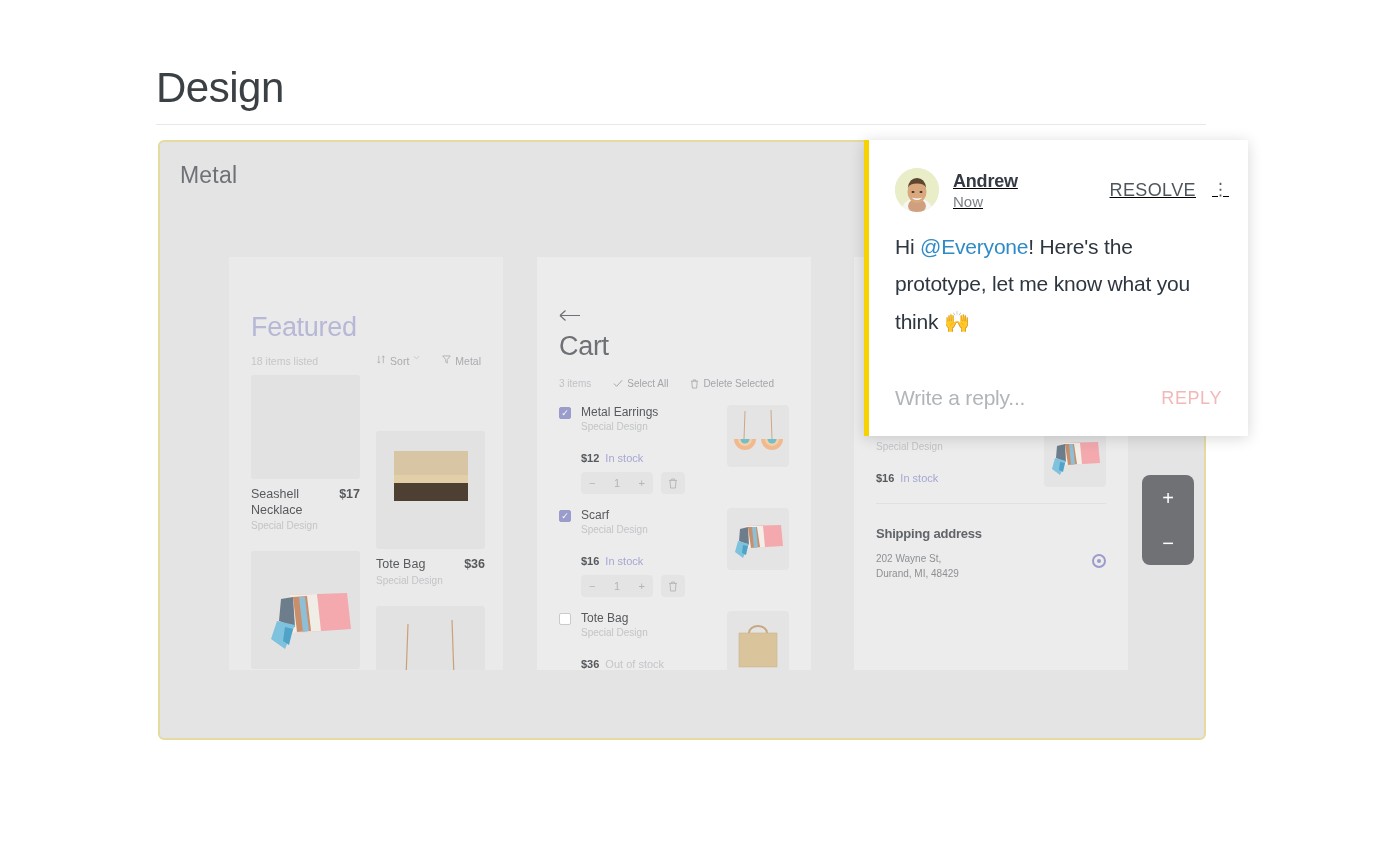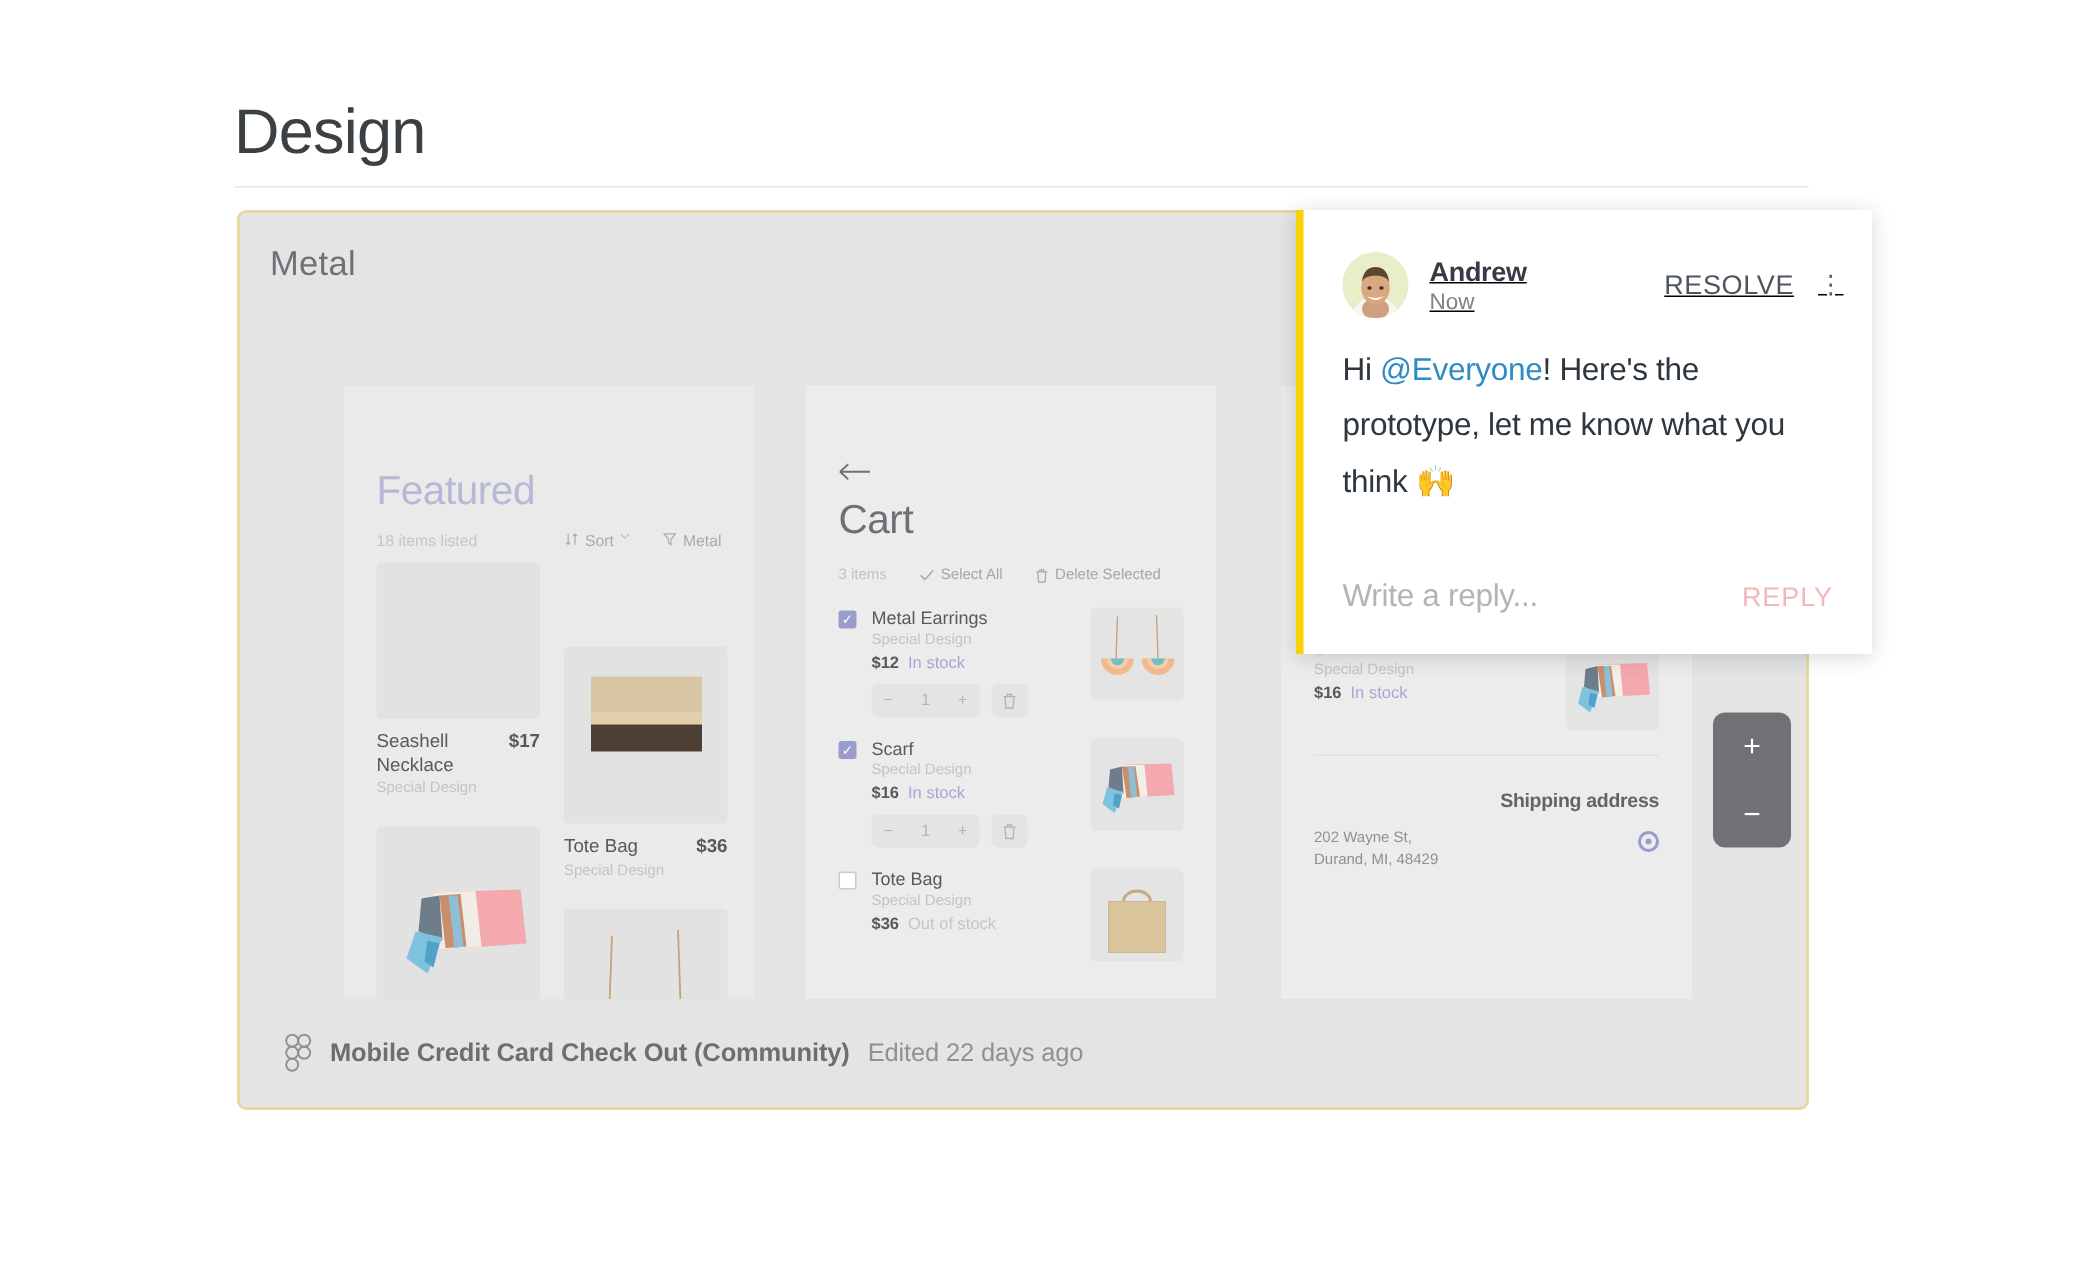--- a/index.html
+++ b/index.html
@@ -124,41 +124,41 @@
     width: 12px; height: 12px; margin-top: 2px; flex: 0 0 12px;
     border-radius: 2px;
     border: 1px solid #c9cad0;
     background: #fff;
     font-size: 9px; color:#fff; text-align:center; line-height:11px;
   }
   .cbox.on { background:#9a9ccb; border-color:#9a9ccb; }
   .cart-body { flex: 1; }
   .cart-name { font-size: 12px; color:#56595d; font-weight:500; }
   .cart-sub  { font-size: 10px; color:#c2c4c7; margin-top:2px; }
-  .cart-price-row { font-size: 11px; margin-top:4px; color:#56595d; font-weight:600; }
+  .cart-price-row { font-size: 11px; margin-top:20px; color:#56595d; font-weight:600; }
   .cart-price-row .stock { color:#a5a7d2; font-weight:400; margin-left:6px; }
   .cart-price-row .stock.out { color:#c3c5c8; }
   .qty-row { display:flex; gap: 8px; margin-top:8px; }
   .stepper {
     display:flex; align-items:center; background:#e4e4e4; border-radius:4px;
     width: 72px; height: 22px; justify-content: space-between; padding: 0 8px;
     font-size: 11px; color:#b2b4b8;
   }
   .trash-btn {
     width: 24px; height:22px; background:#e4e4e4; border-radius:4px;
     display:flex; align-items:center; justify-content:center;
     font-size: 10px; color:#b2b4b8;
   }
   .cart-thumb { width: 62px; height:62px; background:#e4e4e4; border-radius:4px; position:relative; overflow:hidden; flex:0 0 62px; }
 
   
   .chk { padding: 90px 22px 0 22px; }
   .chk-item { display:flex; gap:10px; margin-bottom:16px; }
   .ship-div { height:1px; background:#e0e0e0; margin: 6px 0 0 0; }
-  .ship-title { font-size:13px; font-weight:600; color:#616469; margin-top:22px; letter-spacing:-0.2px;text-align:right; }
+  .ship-title { font-size:13px; font-weight:600; color:#616469; margin-top:22px; letter-spacing:-0.2px; }
   .ship-addr { font-size:10px; color:#8d9095; margin-top:10px; line-height:1.5; }
   .radio {
     width:14px; height:14px; border-radius:50%;
     border: 2px solid #9a9ccb; position: relative;
   }
   .radio::after {
     content:''; position:absolute; left:3px; top:3px;
     width:4px;height:4px;border-radius:50%;background:#9a9ccb;
   }
 
@@ -492,33 +492,20 @@
         </div>
       </div>
     </div>
 
     <div id="zoom-ctrl">
       <div>+</div>
       <div>−</div>
     </div>
   </div>
 
-  <div id="figma-footer">
-    <svg id="figma-glyph" viewBox="0 0 18 26">
-      <g fill="none" stroke="#8e9195" stroke-width="1.3">
-        <rect x="0.8" y="0.8" width="8" height="8" rx="4"></rect>
-        <rect x="0.8" y="8.8" width="8" height="8" rx="4"></rect>
-        <rect x="0.8" y="16.8" width="8" height="8" rx="4"></rect>
-        <rect x="8.8" y="0.8" width="8" height="8" rx="4"></rect>
-        <circle cx="12.8" cy="12.8" r="4"></circle>
-      </g>
-    </svg>
-    <span id="file-name">Mobile Credit Card Check Out (Community)</span>
-    <span id="file-edited">Edited 22 days ago</span>
-  </div>
 </div>
 
 <div id="comment-panel">
   <div id="comment-head">
     <div id="avatar">
       <svg width="44" height="44" viewBox="0 0 44 44">
         <circle cx="22" cy="22" r="22" fill="#e9edc8"></circle>
         <ellipse cx="22" cy="42" rx="15" ry="12" fill="#f6f6f2"></ellipse>
         <ellipse cx="22" cy="38" rx="9" ry="7" fill="#cf9f7e"></ellipse>
         <ellipse cx="22" cy="24" rx="9.5" ry="11" fill="#d9a87f"></ellipse>

